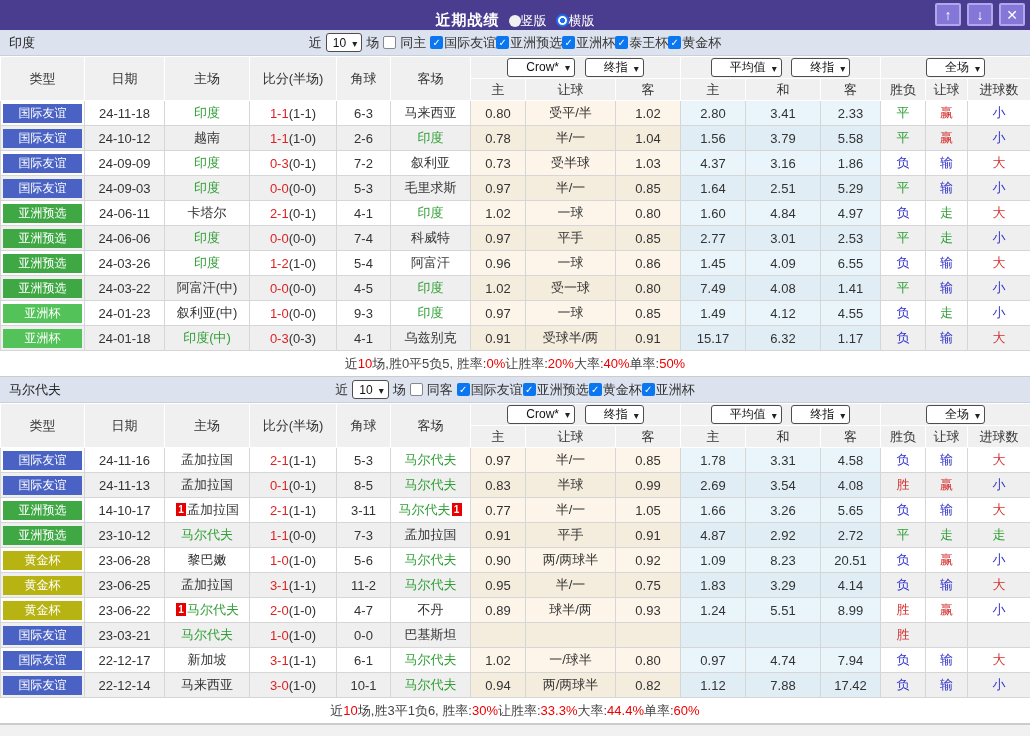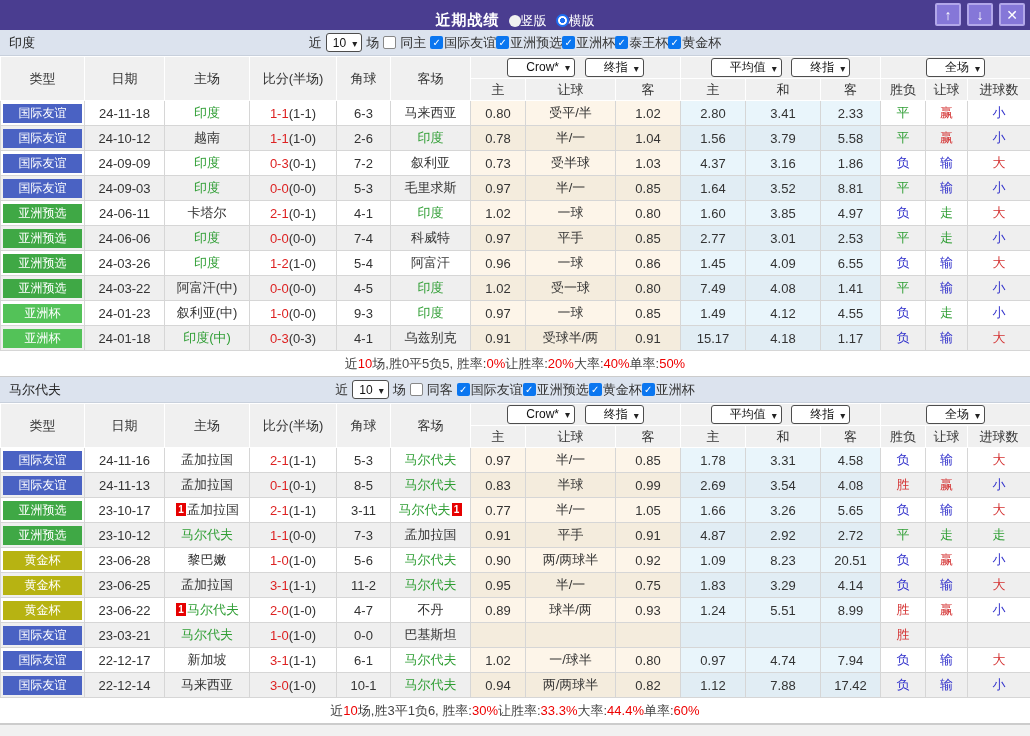--- a/index.html
+++ b/index.html
@@ -288,40 +288,40 @@
             </td>
             <td>24-09-03</td>
             <td><span class="tg">印度</span></td>
             <td><span class="score">0-0</span><span class="half">(0-0)</span></td>
             <td>5-3</td>
             <td><span>毛里求斯</span></td>
             <td class="cream">0.97</td>
             <td class="cream">半/一</td>
             <td class="cream">0.85</td>
             <td class="cblue">1.64</td>
-            <td class="cblue">3.52</td>
-            <td class="cblue">8.81</td>
+            <td class="cblue">2.51</td>
+            <td class="cblue">5.29</td>
             <td><span class="res g">平</span></td>
             <td><span class="res b">输</span></td>
             <td><span class="res b">小</span></td>
           </tr>
           <tr>
             <td>
               <span class="badge green">亚洲预选</span>
             </td>
             <td>24-06-11</td>
             <td><span>卡塔尔</span></td>
             <td><span class="score">2-1</span><span class="half">(0-1)</span></td>
             <td>4-1</td>
             <td><span class="tg">印度</span></td>
             <td class="cream">1.02</td>
             <td class="cream">一球</td>
             <td class="cream">0.80</td>
             <td class="cblue">1.60</td>
-            <td class="cblue">3.85</td>
+            <td class="cblue">4.84</td>
             <td class="cblue">4.97</td>
             <td><span class="res b">负</span></td>
             <td><span class="res g">走</span></td>
             <td><span class="res r">大</span></td>
           </tr>
           <tr>
             <td>
               <span class="badge green">亚洲预选</span>
             </td>
             <td>24-06-06</td>
@@ -402,21 +402,21 @@
             </td>
             <td>24-01-18</td>
             <td><span class="tg">印度(中)</span></td>
             <td><span class="score">0-3</span><span class="half">(0-3)</span></td>
             <td>4-1</td>
             <td><span>乌兹别克</span></td>
             <td class="cream">0.91</td>
             <td class="cream">受球半/两</td>
             <td class="cream">0.91</td>
             <td class="cblue">15.17</td>
-            <td class="cblue">4.18</td>
+            <td class="cblue">6.32</td>
             <td class="cblue">1.17</td>
             <td><span class="res b">负</span></td>
             <td><span class="res b">输</span></td>
             <td><span class="res r">大</span></td>
           </tr>
         </tbody>
     </table>
 
     <div class="summary">
       <span>近</span>
@@ -567,21 +567,21 @@
             <td class="cblue">3.54</td>
             <td class="cblue">4.08</td>
             <td><span class="res r">胜</span></td>
             <td><span class="res r">赢</span></td>
             <td><span class="res b">小</span></td>
           </tr>
           <tr>
             <td>
               <span class="badge green">亚洲预选</span>
             </td>
-            <td>23-10-17</td>
+            <td>14-10-17</td>
             <td><span class="card">1</span><span>孟加拉国</span></td>
             <td><span class="score">2-1</span><span class="half">(1-1)</span></td>
             <td>3-11</td>
             <td><span class="tg">马尔代夫</span><span class="card">1</span></td>
             <td class="cream">0.77</td>
             <td class="cream">半/一</td>
             <td class="cream">1.05</td>
             <td class="cblue">1.66</td>
             <td class="cblue">3.26</td>
             <td class="cblue">5.65</td>

